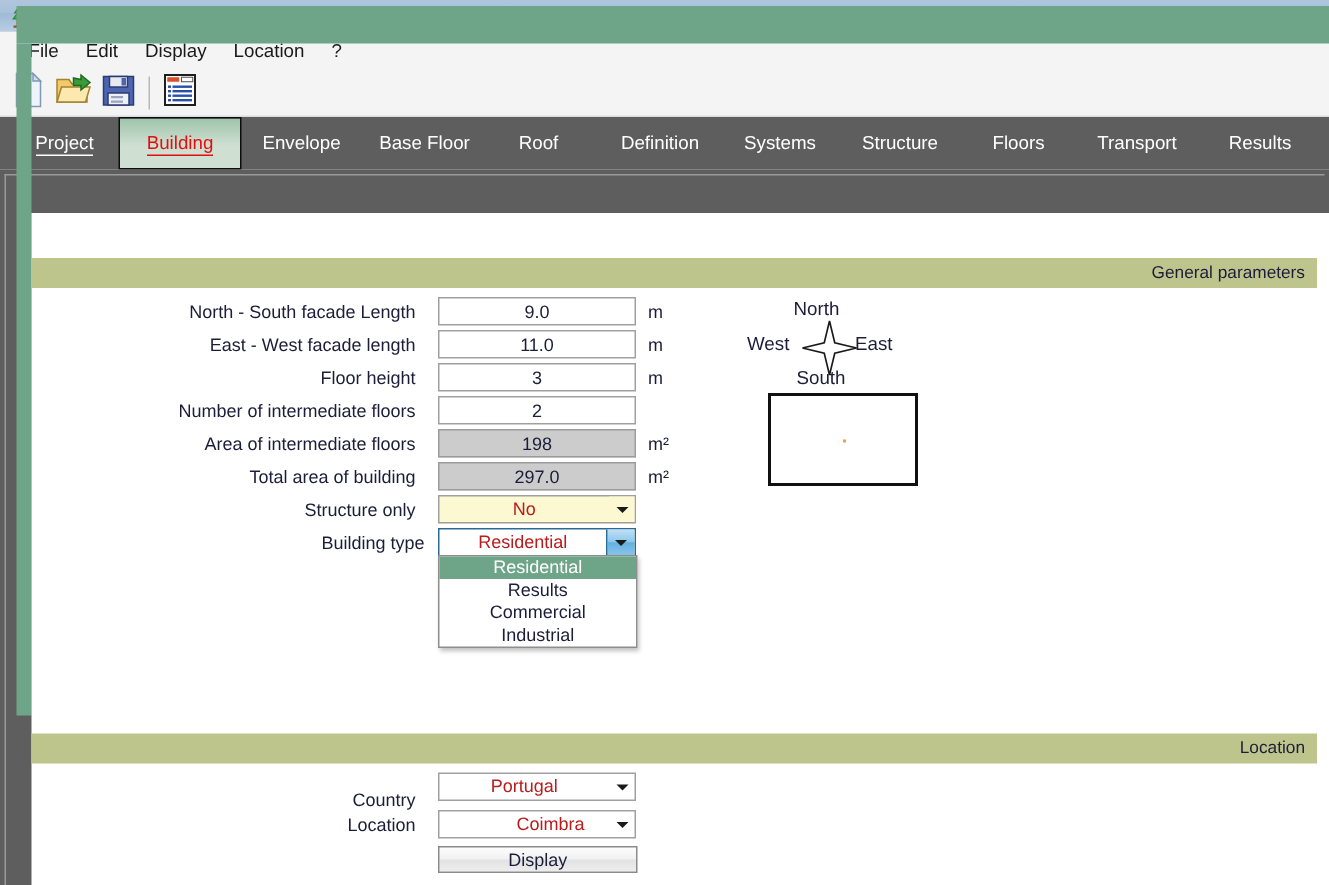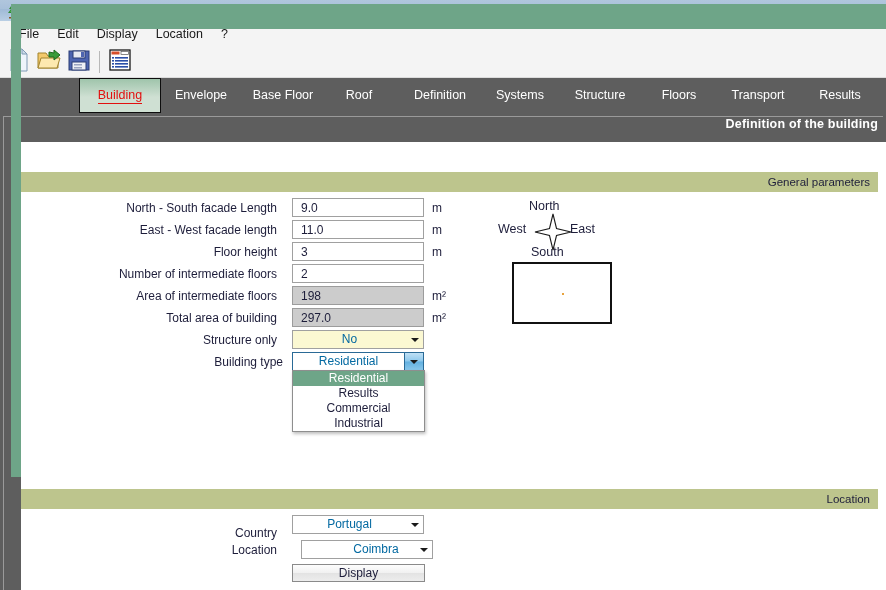--- a/index.html
+++ b/index.html
@@ -96,35 +96,35 @@
     padding-right:8px;box-sizing:border-box;
   }
   .sectionbar span{font-size:11.5px;color:#1d1d3a;}
   .flabel{
     position:absolute;text-align:right;font-size:12px;color:#1d1d3a;
     white-space:nowrap;line-height:20px;
   }
   .finput{
     position:absolute;height:19px;width:132px;
     border:1px solid #a0a0a0;background:#ffffff;box-sizing:border-box;
-    text-align:left;font-size:12px;color:#1d1d3a;line-height:17px;
+    text-align:center;font-size:12px;color:#1d1d3a;line-height:17px;
     font-family:"Liberation Sans","DejaVu Sans",sans-serif;
     padding:8px;
   }
   .finput.readonly{background:#cccccc;border:1px solid #9c9c9c;}
   .unit{position:absolute;font-size:12px;color:#1d1d3a;line-height:20px;}
 
   
   .combo{
     position:absolute;height:19px;width:132px;
     border:1px solid #a0a0a0;background:#ffffff;box-sizing:border-box;
     display:flex;align-items:center;cursor:default;
   }
   .combo .ctext{
-    flex:1;text-align:center;font-size:12px;color:#0369a1;line-height:17px;
+    flex:1;text-align:center;font-size:12px;color:#b91c1c;line-height:17px;
     white-space:nowrap;overflow:hidden;
   }
   .combo .carrow{
     width:17px;height:100%;display:flex;align-items:center;justify-content:center;
   }
   .combo.cream{background:#fbf8d2;border:1px solid #a0a0a0;}
   .combo.cream .carrow{background:#fbf8d2;}
   .combo.focused{border:1px solid #2a6a96;}
   .combo.focused .carrow{
     width:19px;
@@ -236,20 +236,23 @@
               <rect x="7" y="15" width="13" height="1.6"></rect>
             <rect x="4" y="18" width="2" height="1.6"></rect>
               <rect x="7" y="18" width="13" height="1.6"></rect>
           </g>
         </svg>
       </span>
     </div>
   </div>
 
   <div class="tabstrip" id="tabstrip">
+      <div class="tab underlined" style="left: 13px; width: 60px;">
+        <span class="lbl">Project</span>
+      </div>
       <div class="tab active" style="left: 79px; width: 82px;">
         <span class="lbl">Building</span>
       </div>
       <div class="tab" style="left: 167px; width: 68px;">
         <span class="lbl">Envelope</span>
       </div>
       <div class="tab" style="left: 243px; width: 80px;">
         <span class="lbl">Base Floor</span>
       </div>
       <div class="tab" style="left: 337px; width: 44px;">
@@ -274,21 +277,20 @@
         <span class="lbl">Results</span>
       </div>
     </div>
 
   <div class="pageframe">
     <div class="outer-border"></div>
   </div>
   <div class="greenband"></div>
   <div class="greenstripe"></div>
   <div class="whitearea"></div>
-  <div class="headtext">Definition of the building</div>
 
   <div class="sectionbar" style="left:21px;top:172px;width:857px;">
     <span>General parameters</span>
   </div>
 
   <div id="formrows">
       <div class="flabel" style="left: 60px; top: 198px; width: 217px;">North - South facade Length</div>
       <input type="text" class="finput" value="9.0" style="left: 292px; top: 198px;">
       <div class="unit" style="left: 432px; top: 198px;">m</div>
       <div class="flabel" style="left: 60px; top: 220px; width: 217px;">East - West facade length</div>
@@ -347,21 +349,21 @@
 
   <div class="flabel" style="left:150px;top:515px;width:127px;margin-top:8px;">Country</div>
   <div class="combo" style="left:292px;top:515px;">
     <div class="ctext">Portugal</div>
     <div class="carrow">
         <div class="arrow-glyph"></div>
       </div>
   </div>
 
   <div class="flabel" style="left:150px;top:540px;width:127px;">Location</div>
-  <div class="combo" style="left:301px;top:540px;padding-left:35px;">
+  <div class="combo" style="left:292px;top:540px;padding-left:35px;">
     <div class="ctext">Coimbra</div>
     <div class="carrow">
         <div class="arrow-glyph"></div>
       </div>
   </div>
 
   <div class="btn" style="left:292px;top:564px;width:133px;">Display</div>
 
 </div>
 

